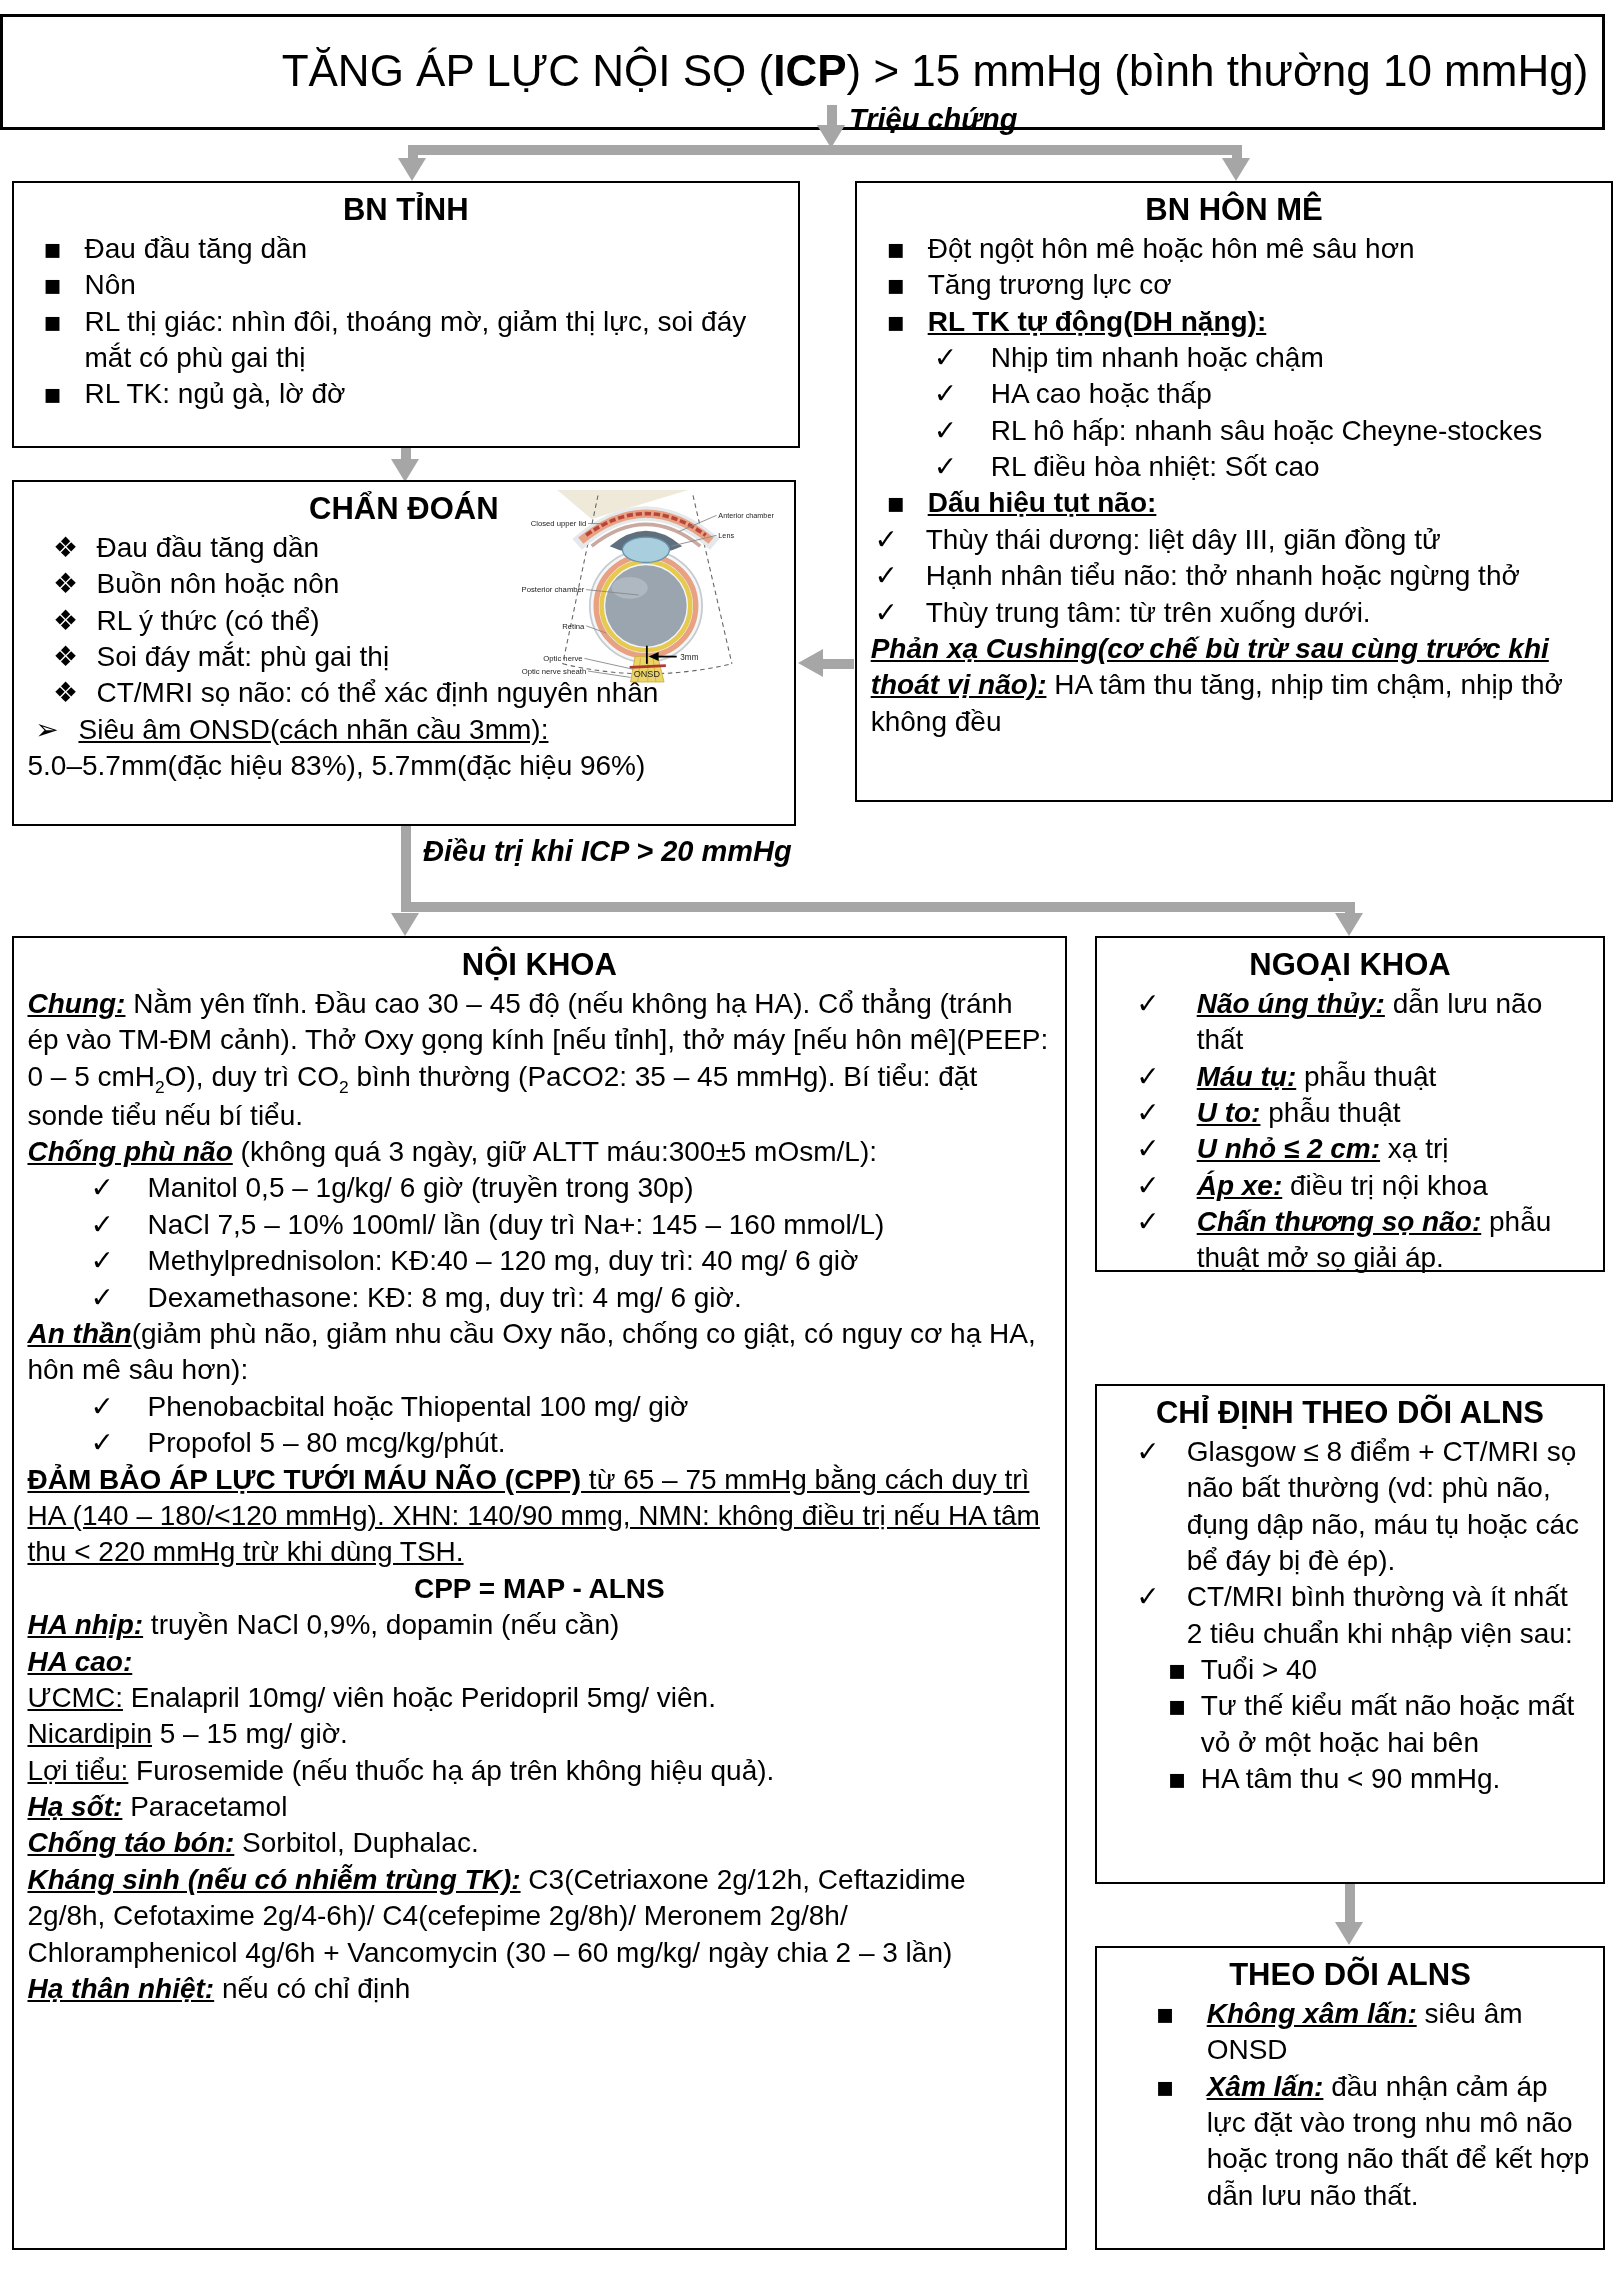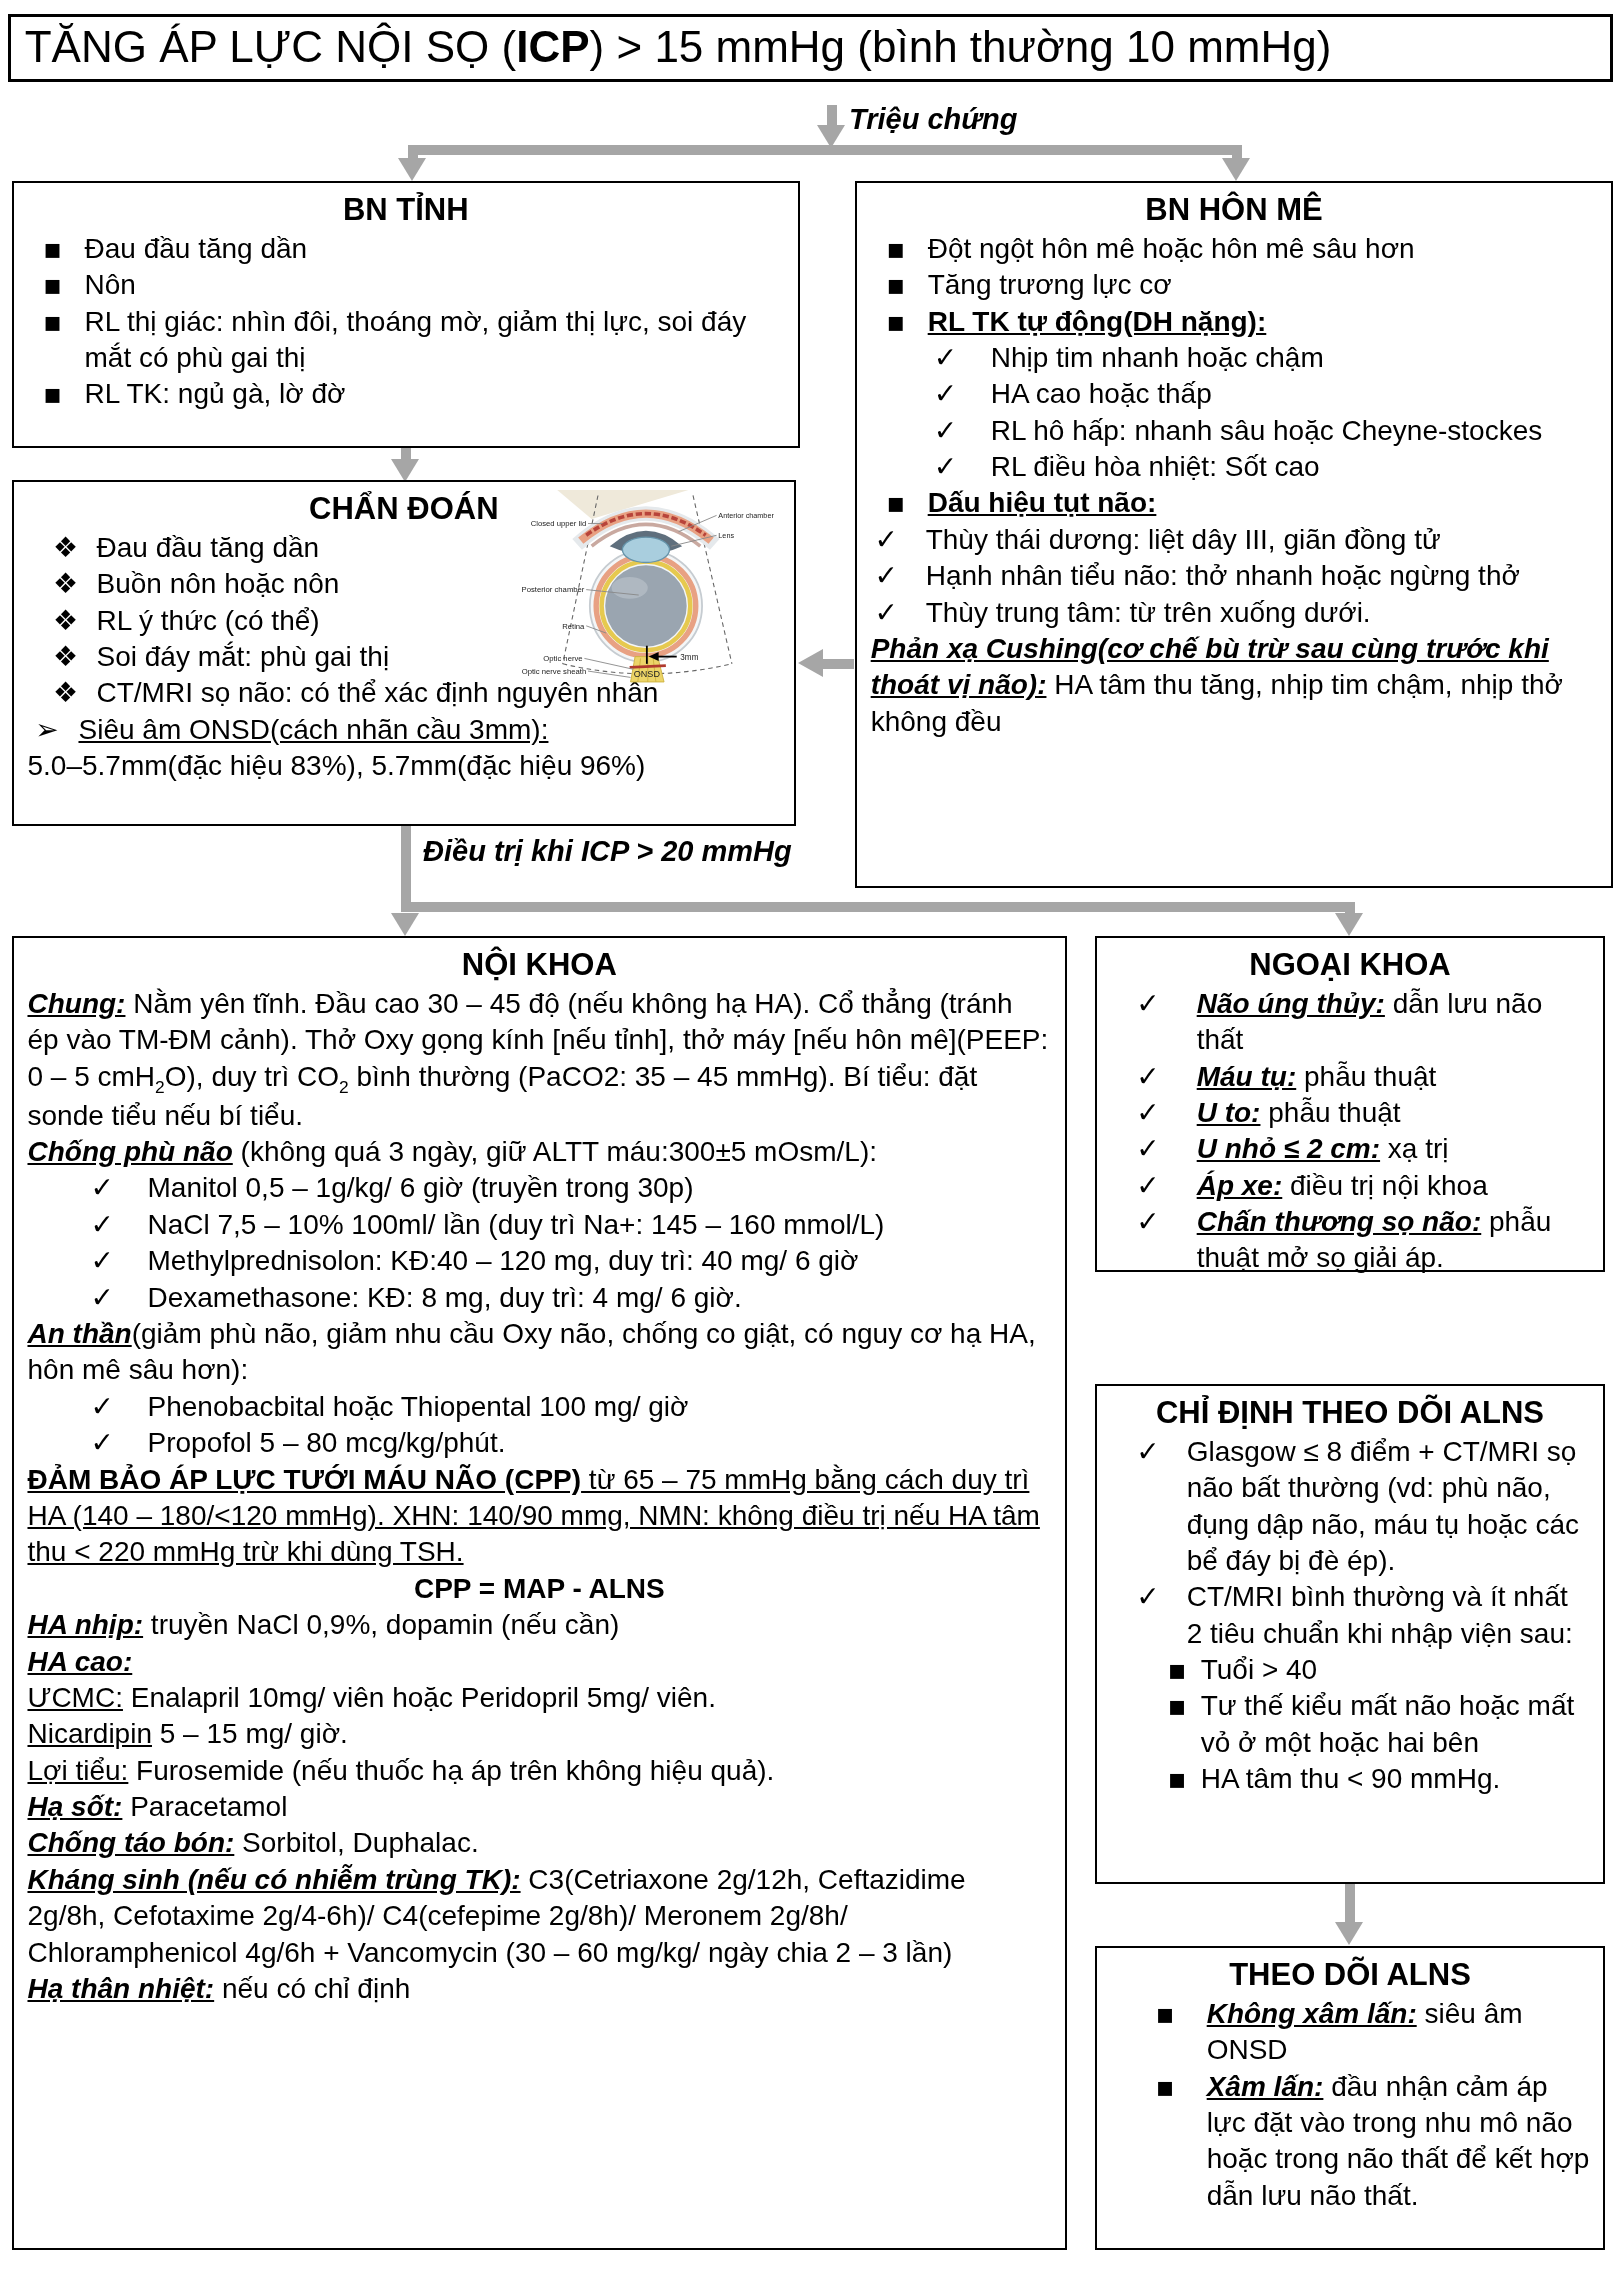--- a/index.html
+++ b/index.html
@@ -25,25 +25,25 @@
   .box-indication .isq1{padding-left:90px;} .box-indication .isq1>.mk{left:57px;}
   .box-monitor .isq1{padding-left:96px;}    .box-monitor .isq1>.mk{left:45px;}
   
   .s-n{}
   .s-b{font-weight:bold;}
   .s-bu{font-weight:bold;text-decoration:underline;}
   .s-biu{font-weight:bold;font-style:italic;text-decoration:underline;}
   .s-u{text-decoration:underline;}
   .s-sub{vertical-align:sub;font-size:62%;}
   
-  .title-box{left:8px;top:13.7px;width:1605px;height:68px;border-width:3.9px;display:flex;align-items:center;justify-content:flex-start;}
+  .title-box{left:0;top:13.7px;width:1605px;height:116px;border-width:3.9px;display:flex;align-items:center;justify-content:flex-end;}
   .title-box .it{font-size:44px;line-height:1.1;width:100%;}
   
   .box-awake{left:11.8px;top:181px;width:788px;height:267px;}
-  .box-coma{left:855px;top:181px;width:758px;height:707px;}
+  .box-coma{left:855px;top:181px;width:758px;height:621px;}
   .box-diagnosis{left:11.8px;top:480px;width:784px;height:346px;}
   .box-medical{left:11.8px;top:936px;width:1055px;height:1314px;}
   .box-surgical{left:1095px;top:936px;width:510px;height:336px;}
   .box-indication{left:1095px;top:1384px;width:510px;height:500px;}
   .box-monitor{left:1095px;top:1946px;width:510px;height:304px;}
   
   .cline{position:absolute;background:#a6a6a6;}
   .ah{position:absolute;width:0;height:0;}
   .ah-down{border-left:14.7px solid transparent;border-right:14.7px solid transparent;border-top:23.5px solid #a6a6a6;}
   .ah-left{border-top:14.7px solid transparent;border-bottom:14.7px solid transparent;border-right:25.5px solid #a6a6a6;}

